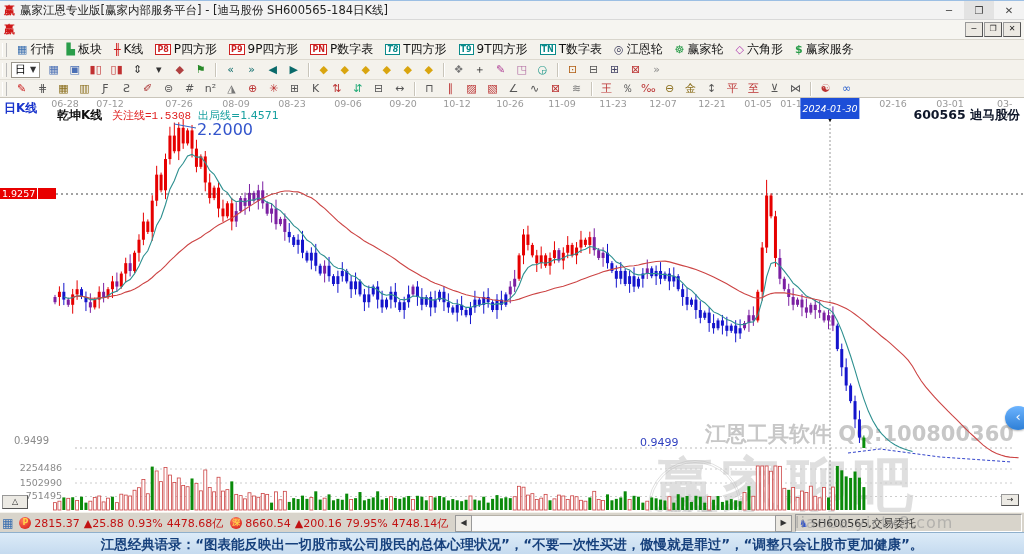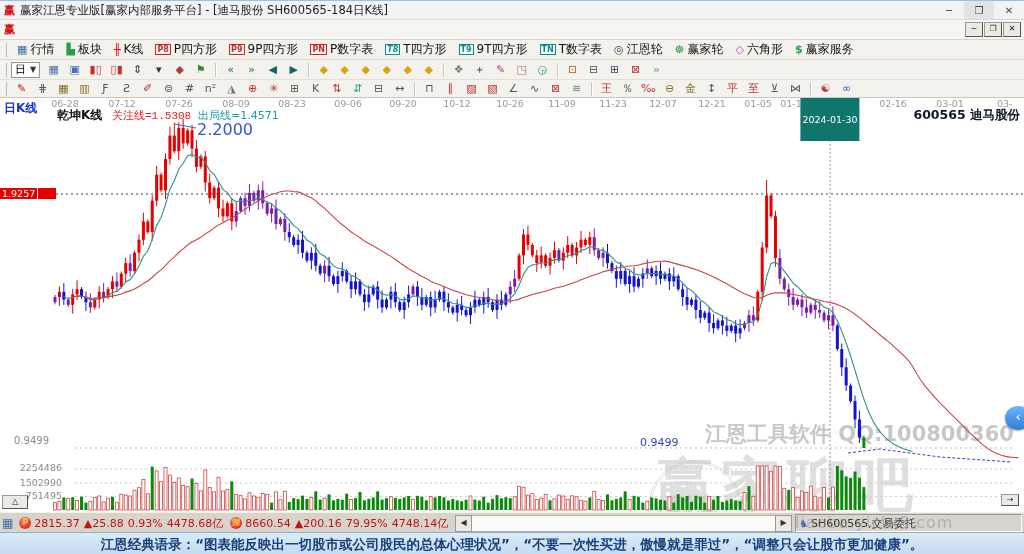--- a/index.html
+++ b/index.html
@@ -27,21 +27,21 @@
   .iconbtn{min-width:17px;height:16px;display:flex;align-items:center;justify-content:center;font-size:11px;margin:0 1px;border:1px solid transparent;}
   .tsep{width:1px;height:14px;background:#c9c5ba;margin:0 4px;box-shadow:1px 0 0 #fff;}
   .grip{width:3px;height:14px;border-left:1px solid #fff;border-right:1px solid #bbb;margin:0 4px 0 2px;}
   .period-box{display:flex;align-items:center;border:1px solid #9a968c;background:#fff;height:14px;padding:0 3px;font-size:11px;margin-right:3px;}
   .period-box .car{font-size:8px;margin-left:4px;color:#333;}
   
   #chart{position:absolute;top:97px;left:0;width:1024px;height:414px;background:#fff;overflow:hidden;}
   #chart svg{position:absolute;top:0;left:0;z-index:2;}
   .clabel{position:absolute;z-index:3;white-space:nowrap;}
   .dtick{position:absolute;top:0;font-size:9.5px;color:#999;transform:translateX(-50%);z-index:3;}
-  .dtick.hl{background:#0f766e;color:#fff;padding:16px 2px;}
+  .dtick.hl{background:#1d4ed8;color:#fff;padding:5px 2px;font-style:italic;}
   .wm{position:absolute;z-index:1;color:#b5b5b5;white-space:nowrap;}
   .redtag{position:absolute;left:0;top:90px;z-index:4;display:flex;}
   .redtag .txt{background:#e80000;color:#fff;font-size:9.5px;line-height:11px;padding:0 2px;}
   .redtag .bar{background:#e80000;width:18px;height:11px;margin-left:1px;}
   .volax{position:absolute;font-size:9.5px;color:#8a8a8a;width:52px;text-align:right;z-index:3;}
   .side-fab{position:absolute;left:1005px;top:308px;width:26px;height:24px;border-radius:50%;background:linear-gradient(#6cb4ff,#2e7fd6);color:#fff;font-size:13px;text-align:center;line-height:22px;z-index:5;box-shadow:0 1px 2px rgba(0,0,0,.3);}
   .minibtn{position:absolute;background:#eceae4;border:1px solid #999;border-right-color:#555;border-bottom-color:#555;font-size:8px;color:#222;text-align:center;z-index:5;}
   
   .statusbar{position:absolute;top:511px;left:0;width:1024px;height:20px;background:#d8d4cb;border-top:1px solid #f4f2ec;display:flex;align-items:center;font-size:11px;color:#c21212;}
   .statusbar .gicon{color:#3a6fb0;font-size:12px;margin:0 3px 0 2px;}
@@ -793,21 +793,21 @@
           <rect x="862.36" y="339.56271000000004" width="3" height="10.411999999999978" fill="#0a8f0a"></rect>
         </g>
         <polyline points="63.8,198.7 68.3,200.5 72.7,199.6 77.1,197.7 81.5,198.0 85.9,199.4 90.4,201.6 94.8,201.6 99.2,199.9 103.6,199.7 108.0,197.8 112.5,194.6 116.9,193.3 121.3,189.3 125.7,184.0 130.1,181.5 134.6,175.6 139.0,168.0 143.4,158.2 147.8,152.8 152.2,141.6 156.7,127.2 161.1,119.4 165.5,106.5 169.9,91.2 174.3,82.7 178.8,71.0 183.2,65.3 187.6,58.0 192.0,56.4 196.4,59.1 200.9,59.0 205.3,64.6 209.7,72.5 214.1,76.3 218.5,83.9 223.0,91.6 227.4,94.6 231.8,101.0 236.2,103.7 240.6,102.9 245.1,104.0 249.5,102.0 253.9,102.1 258.3,100.0 262.7,101.1 267.2,104.4 271.6,105.7 276.0,110.3 280.4,112.6 284.8,117.4 289.3,122.2 293.7,127.7 298.1,130.8 302.5,136.1 306.9,142.0 311.4,144.8 315.8,149.9 320.2,155.6 324.6,158.3 329.0,162.7 333.5,167.9 337.9,170.2 342.3,170.8 346.7,173.6 351.1,177.5 355.6,178.8 360.0,182.7 364.4,187.5 368.8,189.5 373.2,189.3 377.7,192.0 382.1,195.9 386.5,197.2 390.9,196.4 395.3,198.1 399.8,201.2 404.2,201.9 408.6,200.7 413.0,198.0 417.4,198.2 421.9,200.1 426.3,199.9 430.7,202.0 435.1,201.9 439.5,200.1 444.0,201.0 448.4,202.9 452.8,205.5 457.2,205.8 461.6,207.2 466.1,209.4 470.5,209.4 474.9,207.7 479.3,207.5 483.7,205.6 488.2,205.3 492.6,206.8 497.0,205.6 501.4,205.9 505.8,203.8 510.3,200.4 514.7,196.0 519.1,187.4 523.5,176.1 527.9,169.6 532.4,166.9 536.8,166.5 541.2,164.5 545.6,165.2 550.0,164.0 554.5,161.4 558.9,161.7 563.3,160.1 567.7,157.2 572.1,157.2 576.6,155.5 581.0,152.5 585.4,151.2 589.8,148.5 594.2,149.3 598.7,151.7 603.1,152.4 607.5,155.2 611.9,159.2 616.3,164.0 620.8,166.0 625.2,170.4 629.6,172.1 634.0,175.8 638.4,176.9 642.9,176.6 647.3,175.2 651.7,175.9 656.1,175.2 660.5,176.5 665.0,176.3 669.4,177.8 673.8,177.9 678.2,180.9 682.6,184.9 687.1,189.8 691.5,192.4 695.9,196.8 700.3,201.9 704.7,204.7 709.2,209.2 713.6,213.9 718.0,215.8 722.4,218.4 726.8,221.6 731.3,223.0 735.7,225.7 740.1,226.7 744.5,226.4 748.9,224.3 753.4,223.9 757.8,217.2 762.2,202.2 766.6,178.9 771.0,165.4 775.5,164.2 779.9,167.9 784.3,173.1 788.7,178.8 793.1,185.1 797.6,188.7 802.0,193.3 806.4,198.1 810.8,200.0 815.2,202.7 819.7,205.3 824.1,209.1 828.5,210.9 832.9,214.6 837.3,222.7 841.8,233.1 846.2,245.2 850.6,258.0 855.0,272.1 859.4,287.1 863.9,301.1 868.3,313.1 872.7,322.5 877.1,329.9 881.5,335.7 886.0,340.2 890.4,343.9 894.8,346.7 899.2,349.0 903.6,350.8 908.1,352.3 912.5,353.5" fill="none" stroke="#2e9090" stroke-width="1.1"></polyline>
         <polyline points="72.7,199.5 77.1,198.1 81.5,198.3 85.9,199.0 90.4,200.2 94.8,200.3 99.2,199.7 103.6,199.7 108.0,199.0 112.5,197.9 116.9,197.3 121.3,195.9 125.7,194.1 130.1,192.9 134.6,190.9 139.0,188.5 143.4,185.4 147.8,183.0 152.2,179.5 156.7,175.2 161.1,171.9 165.5,167.7 169.9,162.8 174.3,158.9 178.8,154.5 183.2,150.8 187.6,147.0 192.0,144.0 196.4,141.7 200.9,139.3 205.3,135.9 209.7,133.2 214.1,129.9 218.5,127.0 223.0,124.7 227.4,122.2 231.8,120.0 236.2,117.3 240.6,114.1 245.1,111.3 249.5,108.4 253.9,105.6 258.3,102.7 262.7,100.4 267.2,98.2 271.6,96.3 276.0,95.2 280.4,93.7 284.8,93.0 289.3,93.0 293.7,93.7 298.1,93.9 302.5,95.4 306.9,97.9 311.4,99.8 315.8,102.9 320.2,107.0 324.6,110.3 329.0,114.7 333.5,118.8 337.9,123.1 342.3,126.7 346.7,130.1 351.1,134.0 355.6,136.9 360.0,139.7 364.4,143.1 368.8,145.6 373.2,147.7 377.7,150.5 382.1,153.1 386.5,155.7 390.9,158.4 395.3,161.3 399.8,164.7 404.2,167.7 408.6,170.8 413.0,173.2 417.4,175.7 421.9,178.5 426.3,180.6 430.7,183.2 435.1,185.2 439.5,186.8 444.0,188.5 448.4,190.5 452.8,192.3 457.2,193.6 461.6,195.2 466.1,196.7 470.5,197.7 474.9,198.7 479.3,199.5 483.7,199.9 488.2,200.7 492.6,201.8 497.0,202.4 501.4,202.8 505.8,203.2 510.3,203.0 514.7,202.3 519.1,201.1 523.5,199.6 527.9,198.0 532.4,196.5 536.8,195.4 541.2,194.3 545.6,193.3 550.0,191.7 554.5,190.2 558.9,189.2 563.3,188.2 567.7,186.7 572.1,185.2 576.6,183.8 581.0,181.8 585.4,180.2 589.8,178.6 594.2,177.0 598.7,175.6 603.1,173.8 607.5,172.6 611.9,171.4 616.3,170.4 620.8,169.3 625.2,168.8 629.6,168.0 634.0,167.7 638.4,167.0 642.9,165.9 647.3,165.0 651.7,164.2 656.1,163.5 660.5,163.2 665.0,163.1 669.4,163.9 673.8,165.1 678.2,166.4 682.6,167.6 687.1,168.8 691.5,170.1 695.9,171.4 700.3,173.2 704.7,175.0 709.2,176.9 713.6,179.1 718.0,181.3 722.4,183.4 726.8,185.8 731.3,188.4 735.7,191.0 740.1,193.6 744.5,195.8 748.9,197.5 753.4,199.5 757.8,200.3 762.2,199.6 766.6,197.2 771.0,195.6 775.5,194.8 779.9,194.9 784.3,194.9 788.7,195.5 793.1,196.4 797.6,197.3 802.0,198.2 806.4,199.5 810.8,200.2 815.2,201.3 819.7,202.2 824.1,203.5 828.5,204.3 832.9,205.1 837.3,206.4 841.8,208.4 846.2,210.6 850.6,213.1 855.0,216.2 859.4,219.6 863.9,223.1 868.3,227.0 872.7,230.8 877.1,234.4 881.5,238.2 886.0,241.7 890.4,245.4 894.8,249.3 899.2,253.4 903.6,257.4 908.1,262.2 912.5,268.3 916.9,276.0 921.3,283.0 925.7,288.9 930.2,294.1 934.6,299.1 939.0,303.8 943.4,308.3 947.8,312.9 952.3,317.4 956.7,321.6 961.1,326.2 965.5,330.6 969.9,334.9 974.4,339.0 978.8,343.2 983.2,347.1 987.6,350.4 992.0,353.2 996.5,355.4 1000.9,357.1 1005.3,358.4 1009.7,359.1 1014.1,359.5 1018.6,359.7" fill="none" stroke="#cc4444" stroke-width="1.1"></polyline>
         <polyline points="848,355 880,351 940,359 1012,364" fill="none" stroke="#3344cc" stroke-dasharray="3,2"></polyline>
         <line x1="174.34" y1="26" x2="196" y2="30" stroke="#3366cc"></line>
       </svg>
 
     <div id="date-axis">
         <span class="dtick" style="left: 65px;">06-28</span>
-        <span class="dtick" style="left: 122px;">07-12</span>
+        <span class="dtick" style="left: 110px;">07-12</span>
         <span class="dtick" style="left: 179px;">07-26</span>
         <span class="dtick" style="left: 236px;">08-09</span>
         <span class="dtick" style="left: 292px;">08-23</span>
         <span class="dtick" style="left: 348px;">09-06</span>
         <span class="dtick" style="left: 403px;">09-20</span>
         <span class="dtick" style="left: 457px;">10-12</span>
         <span class="dtick" style="left: 510px;">10-26</span>
         <span class="dtick" style="left: 562px;">11-09</span>
         <span class="dtick" style="left: 613px;">11-23</span>
         <span class="dtick" style="left: 663px;">12-07</span>

